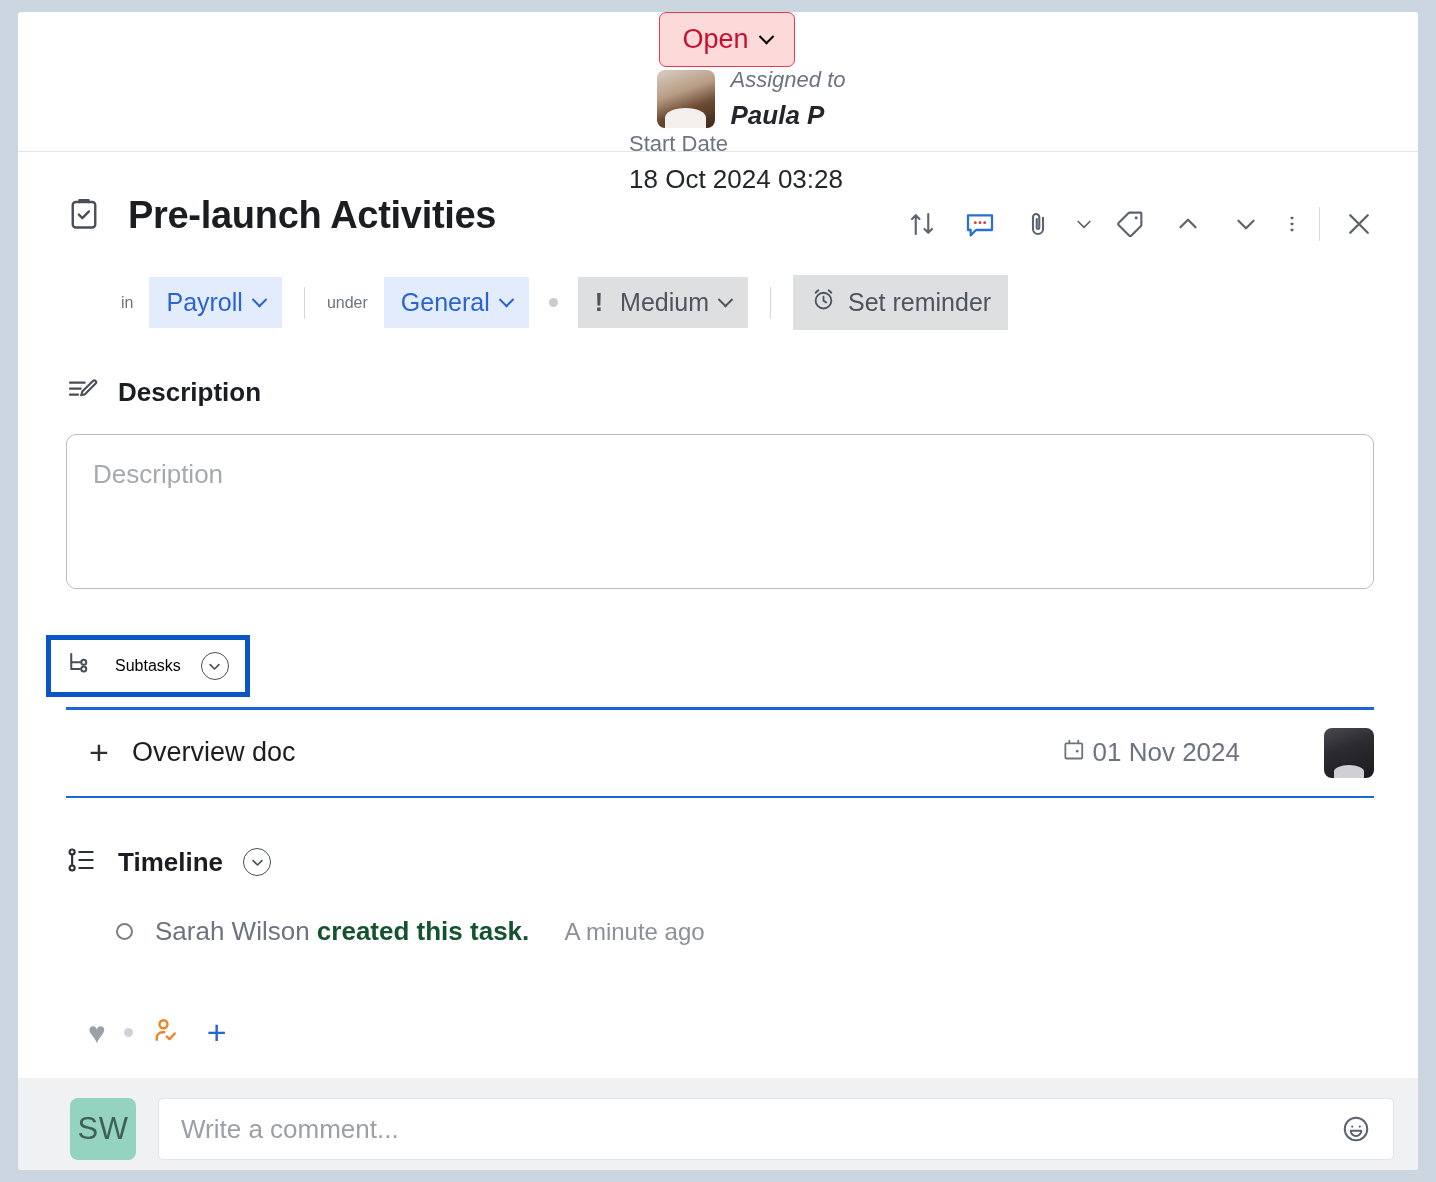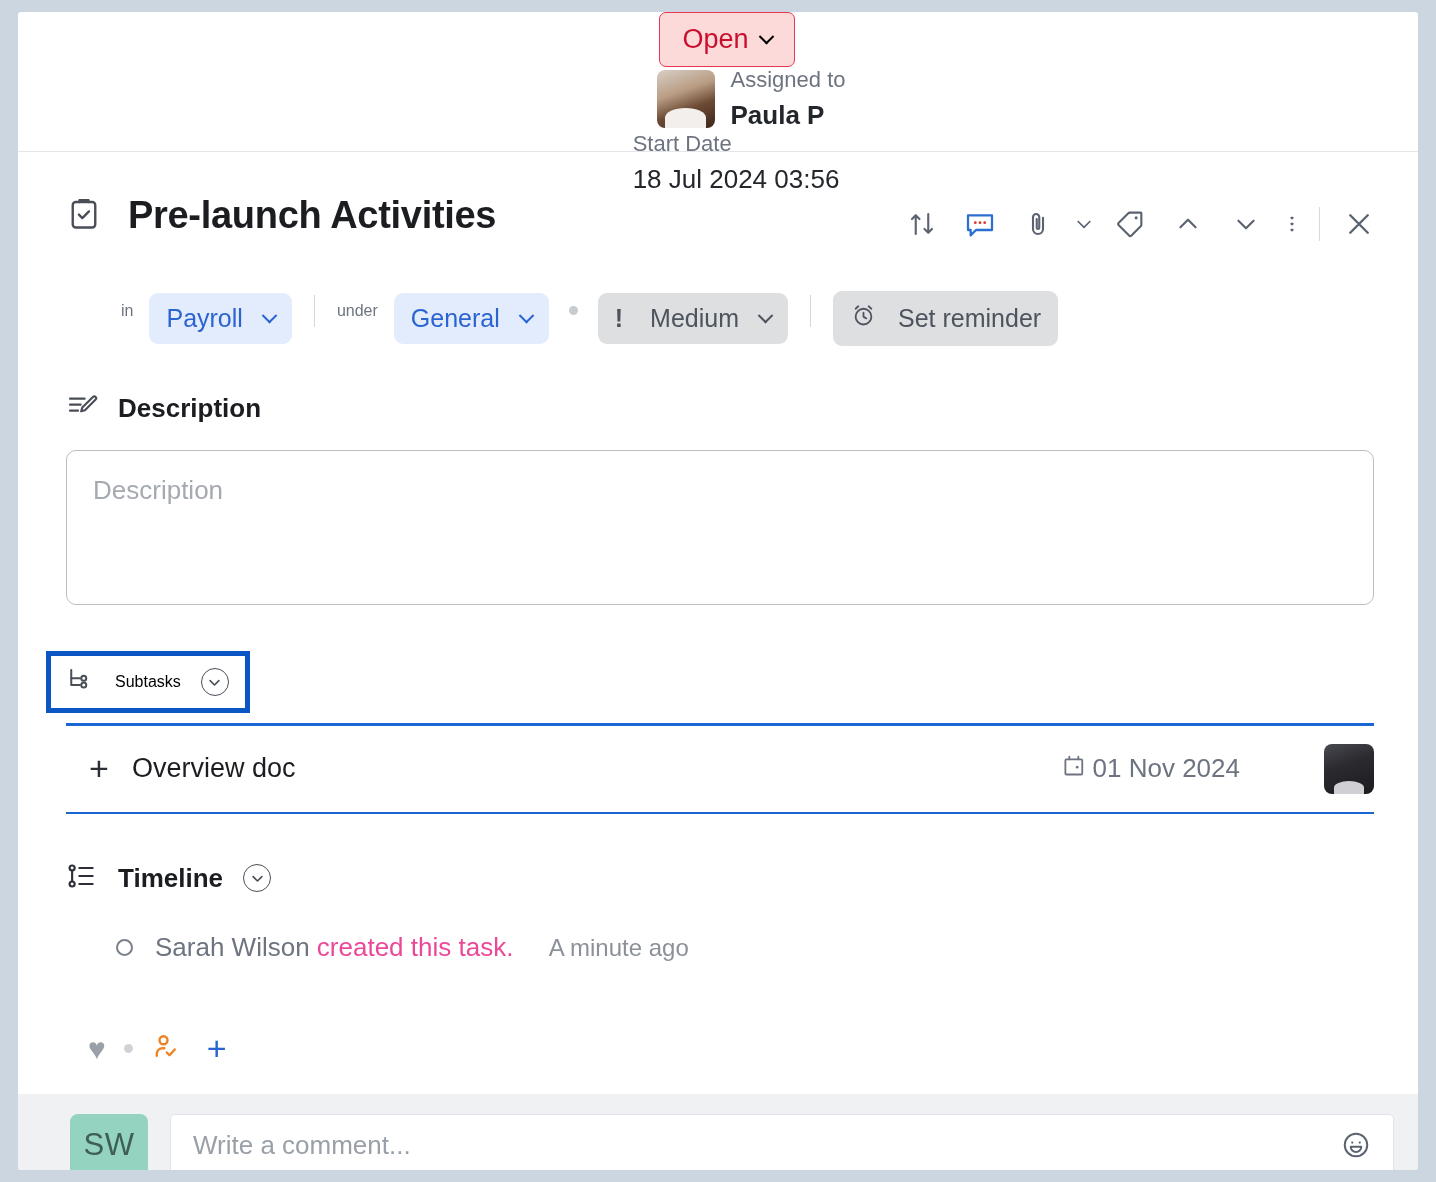--- a/index.html
+++ b/index.html
@@ -45,20 +45,21 @@
     display: inline-block;
     width: 11px; height: 11px;
     border-right: 2px solid currentColor;
     border-bottom: 2px solid currentColor;
     transform: rotate(45deg) translate(-2px,-2px);
   }
 
   .assignee {
     display: flex; align-items: center; gap: 16px;
     margin-left: 48px;
+    font-style: italic;
   }
   .avatar-photo {
     width: 58px; height: 58px; border-radius: 8px;
     background: linear-gradient(160deg,#d8cfc6 0%,#b99d84 38%,#6d4b35 64%,#3a2519 100%);
     position: relative; overflow: hidden; flex: none;
   }
   .avatar-photo::after {
     content: ""; position: absolute;
     left: 14%; bottom: 0; width: 72%; height: 34%;
     background: #f2efec; border-radius: 50% 50% 0 0;
@@ -105,24 +106,24 @@
     letter-spacing: -0.3px;
   }
 
   .chips {
     display: flex; align-items: center;
     margin: 38px 0 0 55px;
     gap: 0;
   }
   .word { font-size: 16px; color: #6d7480; }
   .pill {
-    display: flex; align-items: center; gap: 21px;
+    display: flex; align-items: center; gap: 11px;
     background: #e3ecfd; color: #2b63d1;
-    border-radius: 9px; padding: 11px 17px;
-    font-size: 25px; cursor: pointer; margin-top: 16px;
+    border-radius: 0; padding: 11px 17px;
+    font-size: 25px; cursor: pointer;
   }
   .pill.gray { background: #dedfe1; color: #4e545e; }
   .chip-sep { width: 1px; height: 32px; background: #d3d6db; margin: 0 22px; }
   .dot-sep {
     width: 9px; height: 9px; border-radius: 50%;
     background: #c8cbd0; margin: 0 20px;
   }
   .bang { font-weight: bold; font-size: 25px; color: #4e545e; }
 
   .sec-head {
@@ -179,42 +180,42 @@
   .tl-entry {
     display: flex; align-items: center; gap: 22px;
     margin: 36px 0 0 50px;
   }
   .tl-dot {
     width: 17px; height: 17px; border-radius: 50%;
     border: 2.5px solid #7a8089; flex: none;
   }
   .tl-text { font-size: 26px; }
   .tl-actor { color: #6d7480; }
-  .tl-action { color: #ec4899; font-weight: normal; }
+  .tl-action { color: #14532d; font-weight: bold; }
   .tl-time { color: #8b9099; font-size: 24px; margin-left: 28px; }
 
   .reactions {
     display: flex; align-items: center; gap: 0;
     margin: 66px 0 0 22px;
   }
   .heart { font-size: 30px; color: #9aa0a8; cursor: pointer; }
   .react-dot {
     width: 9px; height: 9px; border-radius: 50%;
     background: #cfd3d8; margin: 0 18px;
   }
   .plus-blue { font-size: 34px; color: #2a64cf; cursor: pointer; margin-left: 26px; }
 
   .composer {
     margin: 26px -48px 0 -48px;
     background: #eff1f3;
     padding: 20px 28px 22px 52px;
     display: flex; align-items: center; gap: 22px;
   }
   .sw-avatar {
-    width: 78px; height: 62px; border-radius: 8px;
+    width: 66px; height: 62px; border-radius: 8px;
     background: #93d3c0; color: #3f5f56;
     display: flex; align-items: center; justify-content: center;
     font-size: 31px; letter-spacing: 0.5px; flex: none;
   }
   .comment-input {
     flex: 1; height: 62px;
     background: #ffffff;
     border: 1px solid #e0e3e7;
     border-radius: 5px;
     display: flex; align-items: center;
@@ -244,21 +245,21 @@
       <div class="meta-field">
         <div class="cap">Assigned to</div>
         <div class="val">Paula P</div>
       </div>
     </div>
 
     <div class="vdiv"></div>
 
     <div class="meta-field date-field">
       <div class="cap">Start Date</div>
-      <div class="val">18 Jul 2024 03:56 </div>
+      <div class="val">18 Oct 2024 03:28 </div>
     </div>
 
     <div class="toolbar">
       <div class="tb">
         <svg width="30" height="30" viewBox="0 0 24 24" fill="none" stroke="currentColor" stroke-width="1.7" stroke-linecap="round" stroke-linejoin="round">
           <path d="M7 20V5M7 5L4 8M7 5l3 3"></path>
             <path d="M17 4v15m0 0l3-3m-3 3l-3-3"></path>
         </svg>
       </div>
       <div class="tb">

